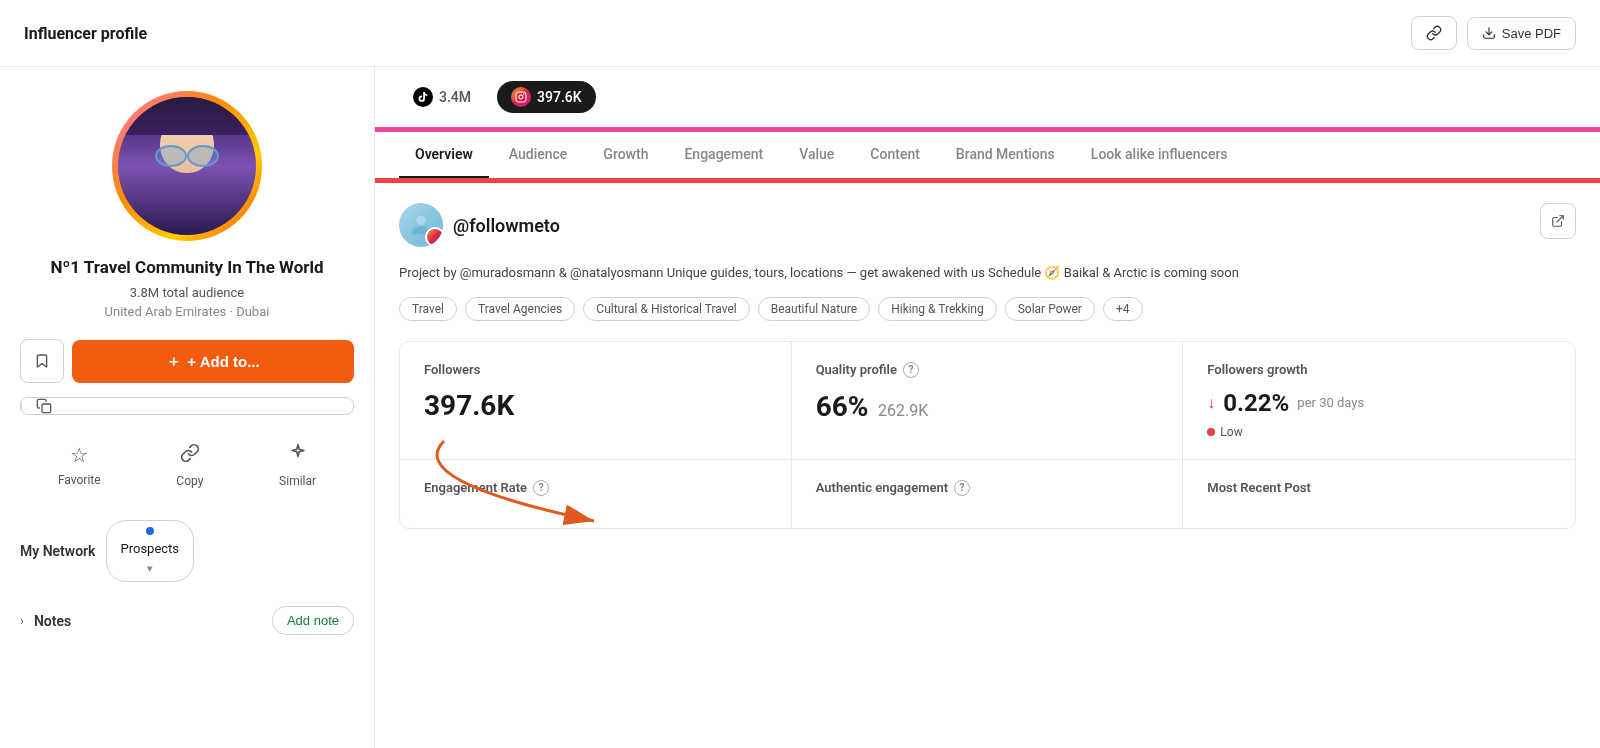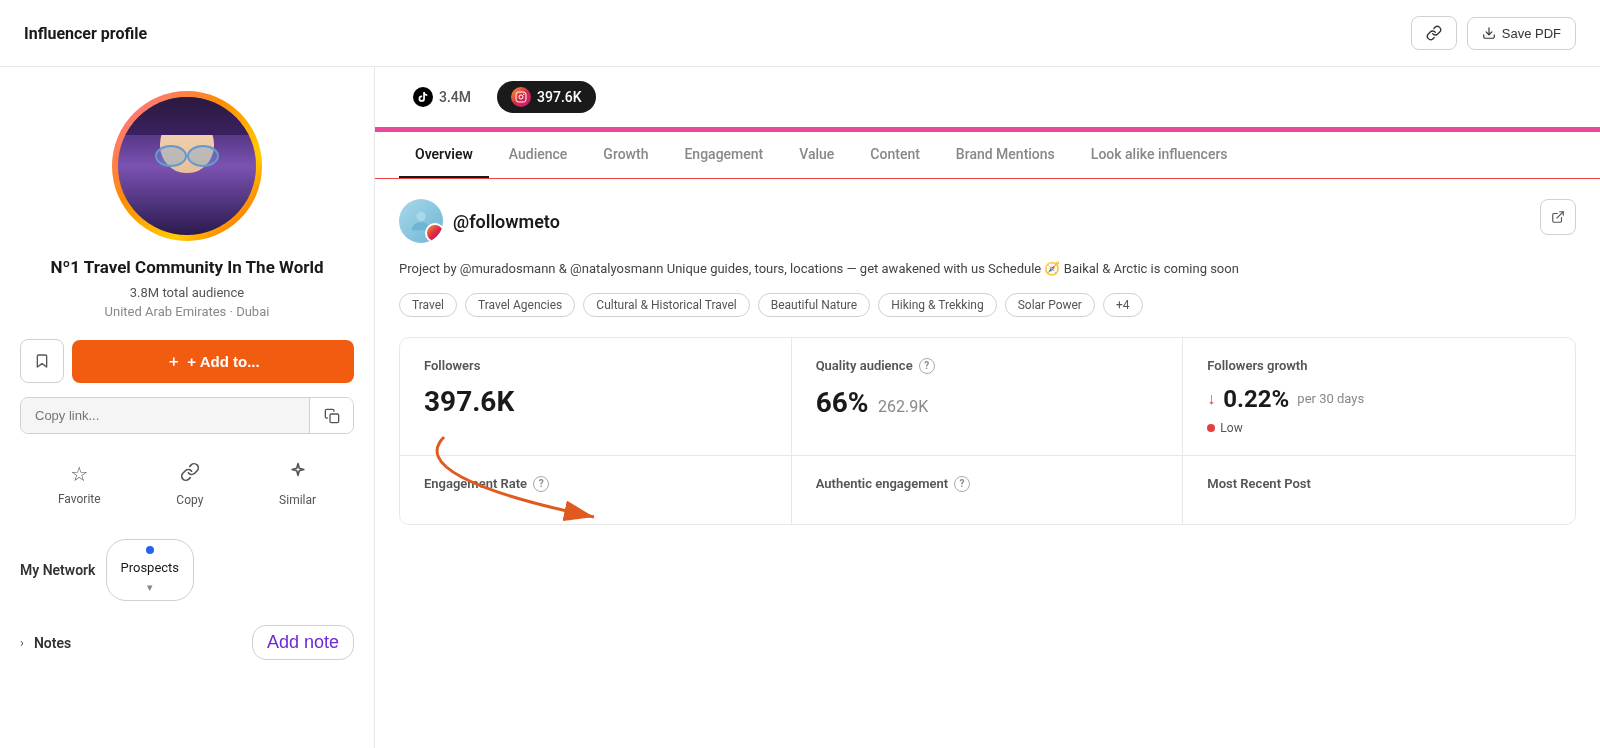--- a/index.html
+++ b/index.html
@@ -158,21 +158,21 @@
 
     
     .notes-row {
       display: flex; align-items: center; gap: 10px; width: 100%; padding: 8px 0;
     }
     .notes-chevron { font-size: 13px; color: #555; cursor: pointer; }
     .notes-label { font-size: 14px; font-weight: 600; color: #333; flex: 1; }
     .btn-add-note {
       border: 1.5px solid #d0d0d0; border-radius: 14px;
       padding: 6px 14px; background: #fff; cursor: pointer;
-      font-size: 18px; font-weight: 500; color: #6d28d9;
+      font-size: 13px; font-weight: 500; color: #15803d;
     }
 
     
     .right-panel {
       flex: 1; display: flex; flex-direction: column; overflow: hidden;
     }
 
     
     .platform-tabs {
       display: flex; align-items: flex-end; gap: 12px;
@@ -192,21 +192,21 @@
       display: flex; align-items: center; justify-content: center;
       font-size: 11px; font-weight: 700;
     }
     .tiktok-icon { background: #000; color: #fff; }
     .ig-icon { background: linear-gradient(135deg, #f09433 0%, #e6683c 25%, #dc2743 50%, #cc2366 75%, #bc1888 100%); color: #fff; }
 
     
     .nav-tabs {
       display: flex; align-items: center;
       padding: 0 24px;
-      border-bottom: 1px solid #ef4444;
+      border-bottom: 5px solid #ef4444;
       gap: 4px;
     }
     .nav-tab {
       padding: 14px 16px; font-size: 14px; font-weight: 500; color: #888;
       cursor: pointer; border-bottom: 2.5px solid transparent; white-space: nowrap;
     }
     .nav-tab.active { color: #1a1a1a; border-bottom-color: #1a1a1a; font-weight: 600; }
 
     
     .content-area {
@@ -349,21 +349,20 @@
           <path d="M19 21l-7-5-7 5V5a2 2 0 0 1 2-2h10a2 2 0 0 1 2 2z"></path>
         </svg>
       </button>
       <button class="btn-add">
         <span>＋</span>
         <span>+ Add to...</span>
       </button>
     </div>
 
     <div class="copy-row">
-      <input class="copy-input" type="text" readonly="" style="background: rgb(245, 245, 245);" placeholder="Copy link...">
       <button class="copy-btn">
         <svg width="16" height="16" viewBox="0 0 24 24" fill="none" stroke="#555" stroke-width="2" stroke-linecap="round" stroke-linejoin="round">
           <rect x="9" y="9" width="13" height="13" rx="2" ry="2"></rect>
           <path d="M5 15H4a2 2 0 0 1-2-2V4a2 2 0 0 1 2-2h9a2 2 0 0 1 2 2v1"></path>
         </svg>
       </button>
     </div>
 
     <div class="icon-actions">
       <div class="icon-action">
@@ -480,21 +479,21 @@
 
           <div class="stat-cell">
             <div class="stat-label">
               <span>Followers</span>
             </div>
             <div class="stat-value">397.6K</div>
           </div>
 
           <div class="stat-cell">
             <div class="stat-label">
-              <span>Quality audience</span>
+              <span>Quality profile</span>
               <span class="info-icon">?</span>
             </div>
             <div>
               <span class="stat-value">66%</span>
               <span class="stat-sub" style="font-size:16px; margin-left:6px;">262.9K</span>
             </div>
           </div>
 
           <div class="stat-cell">
             <div class="stat-label">

